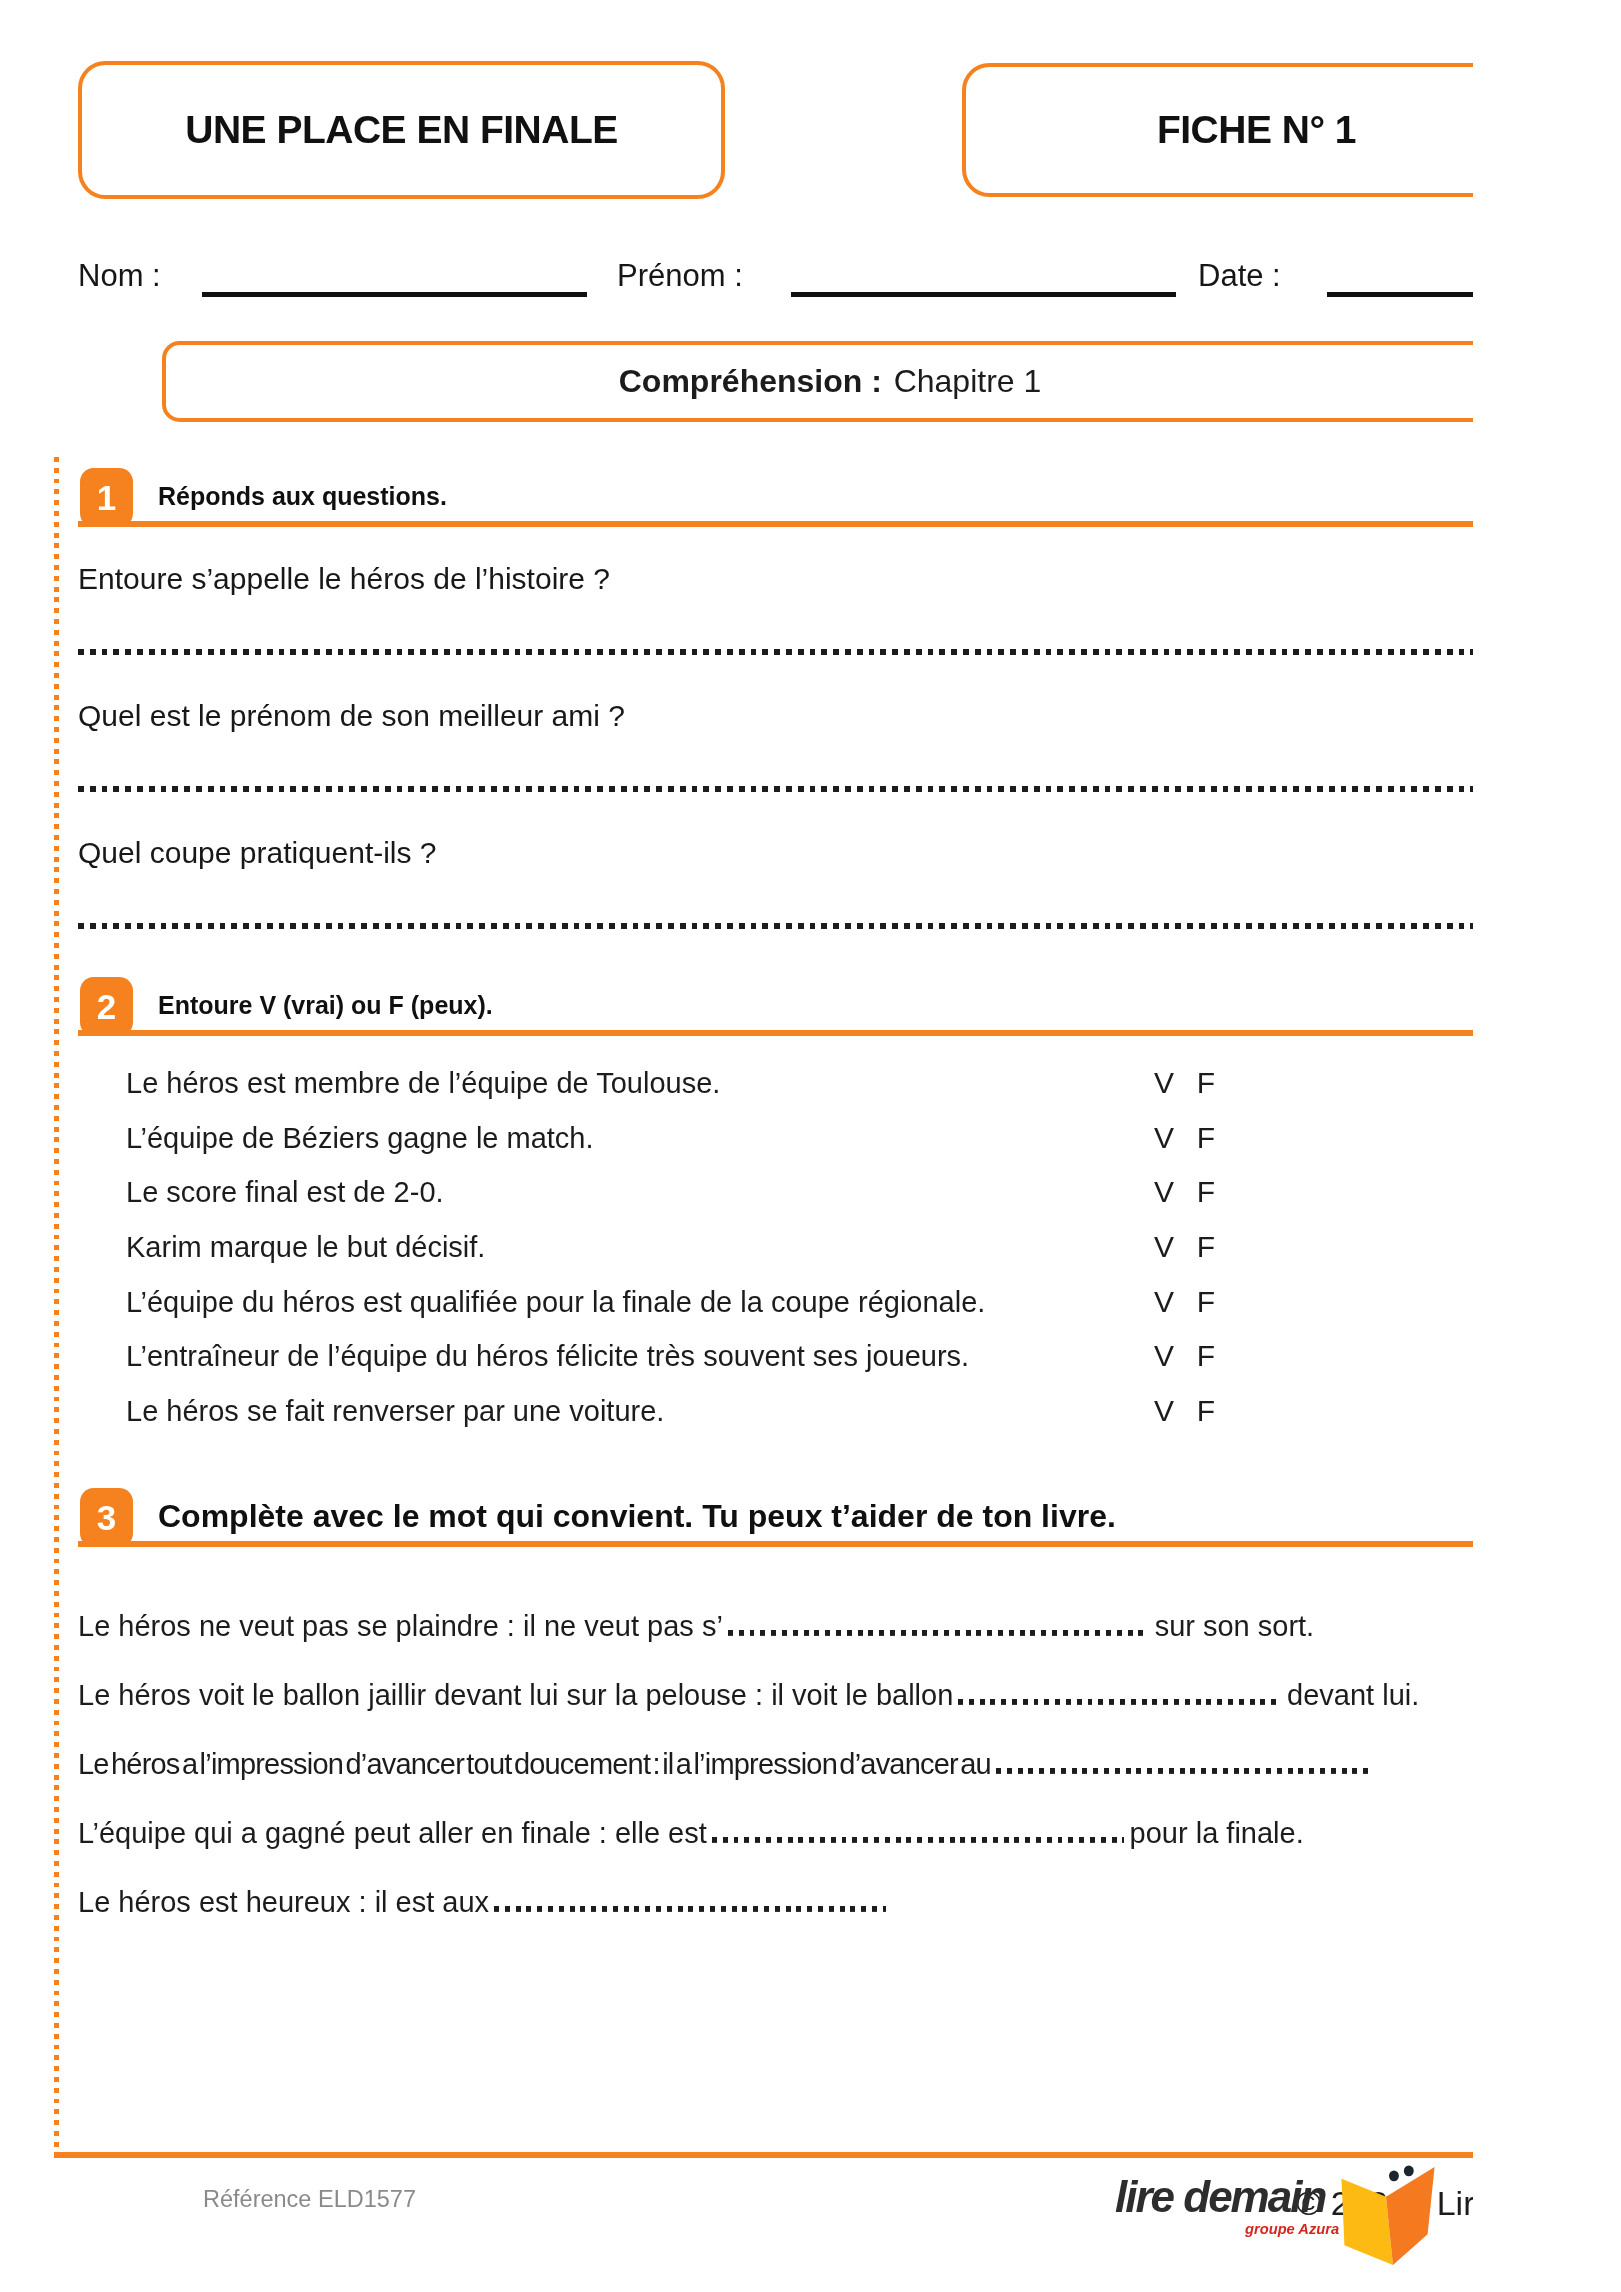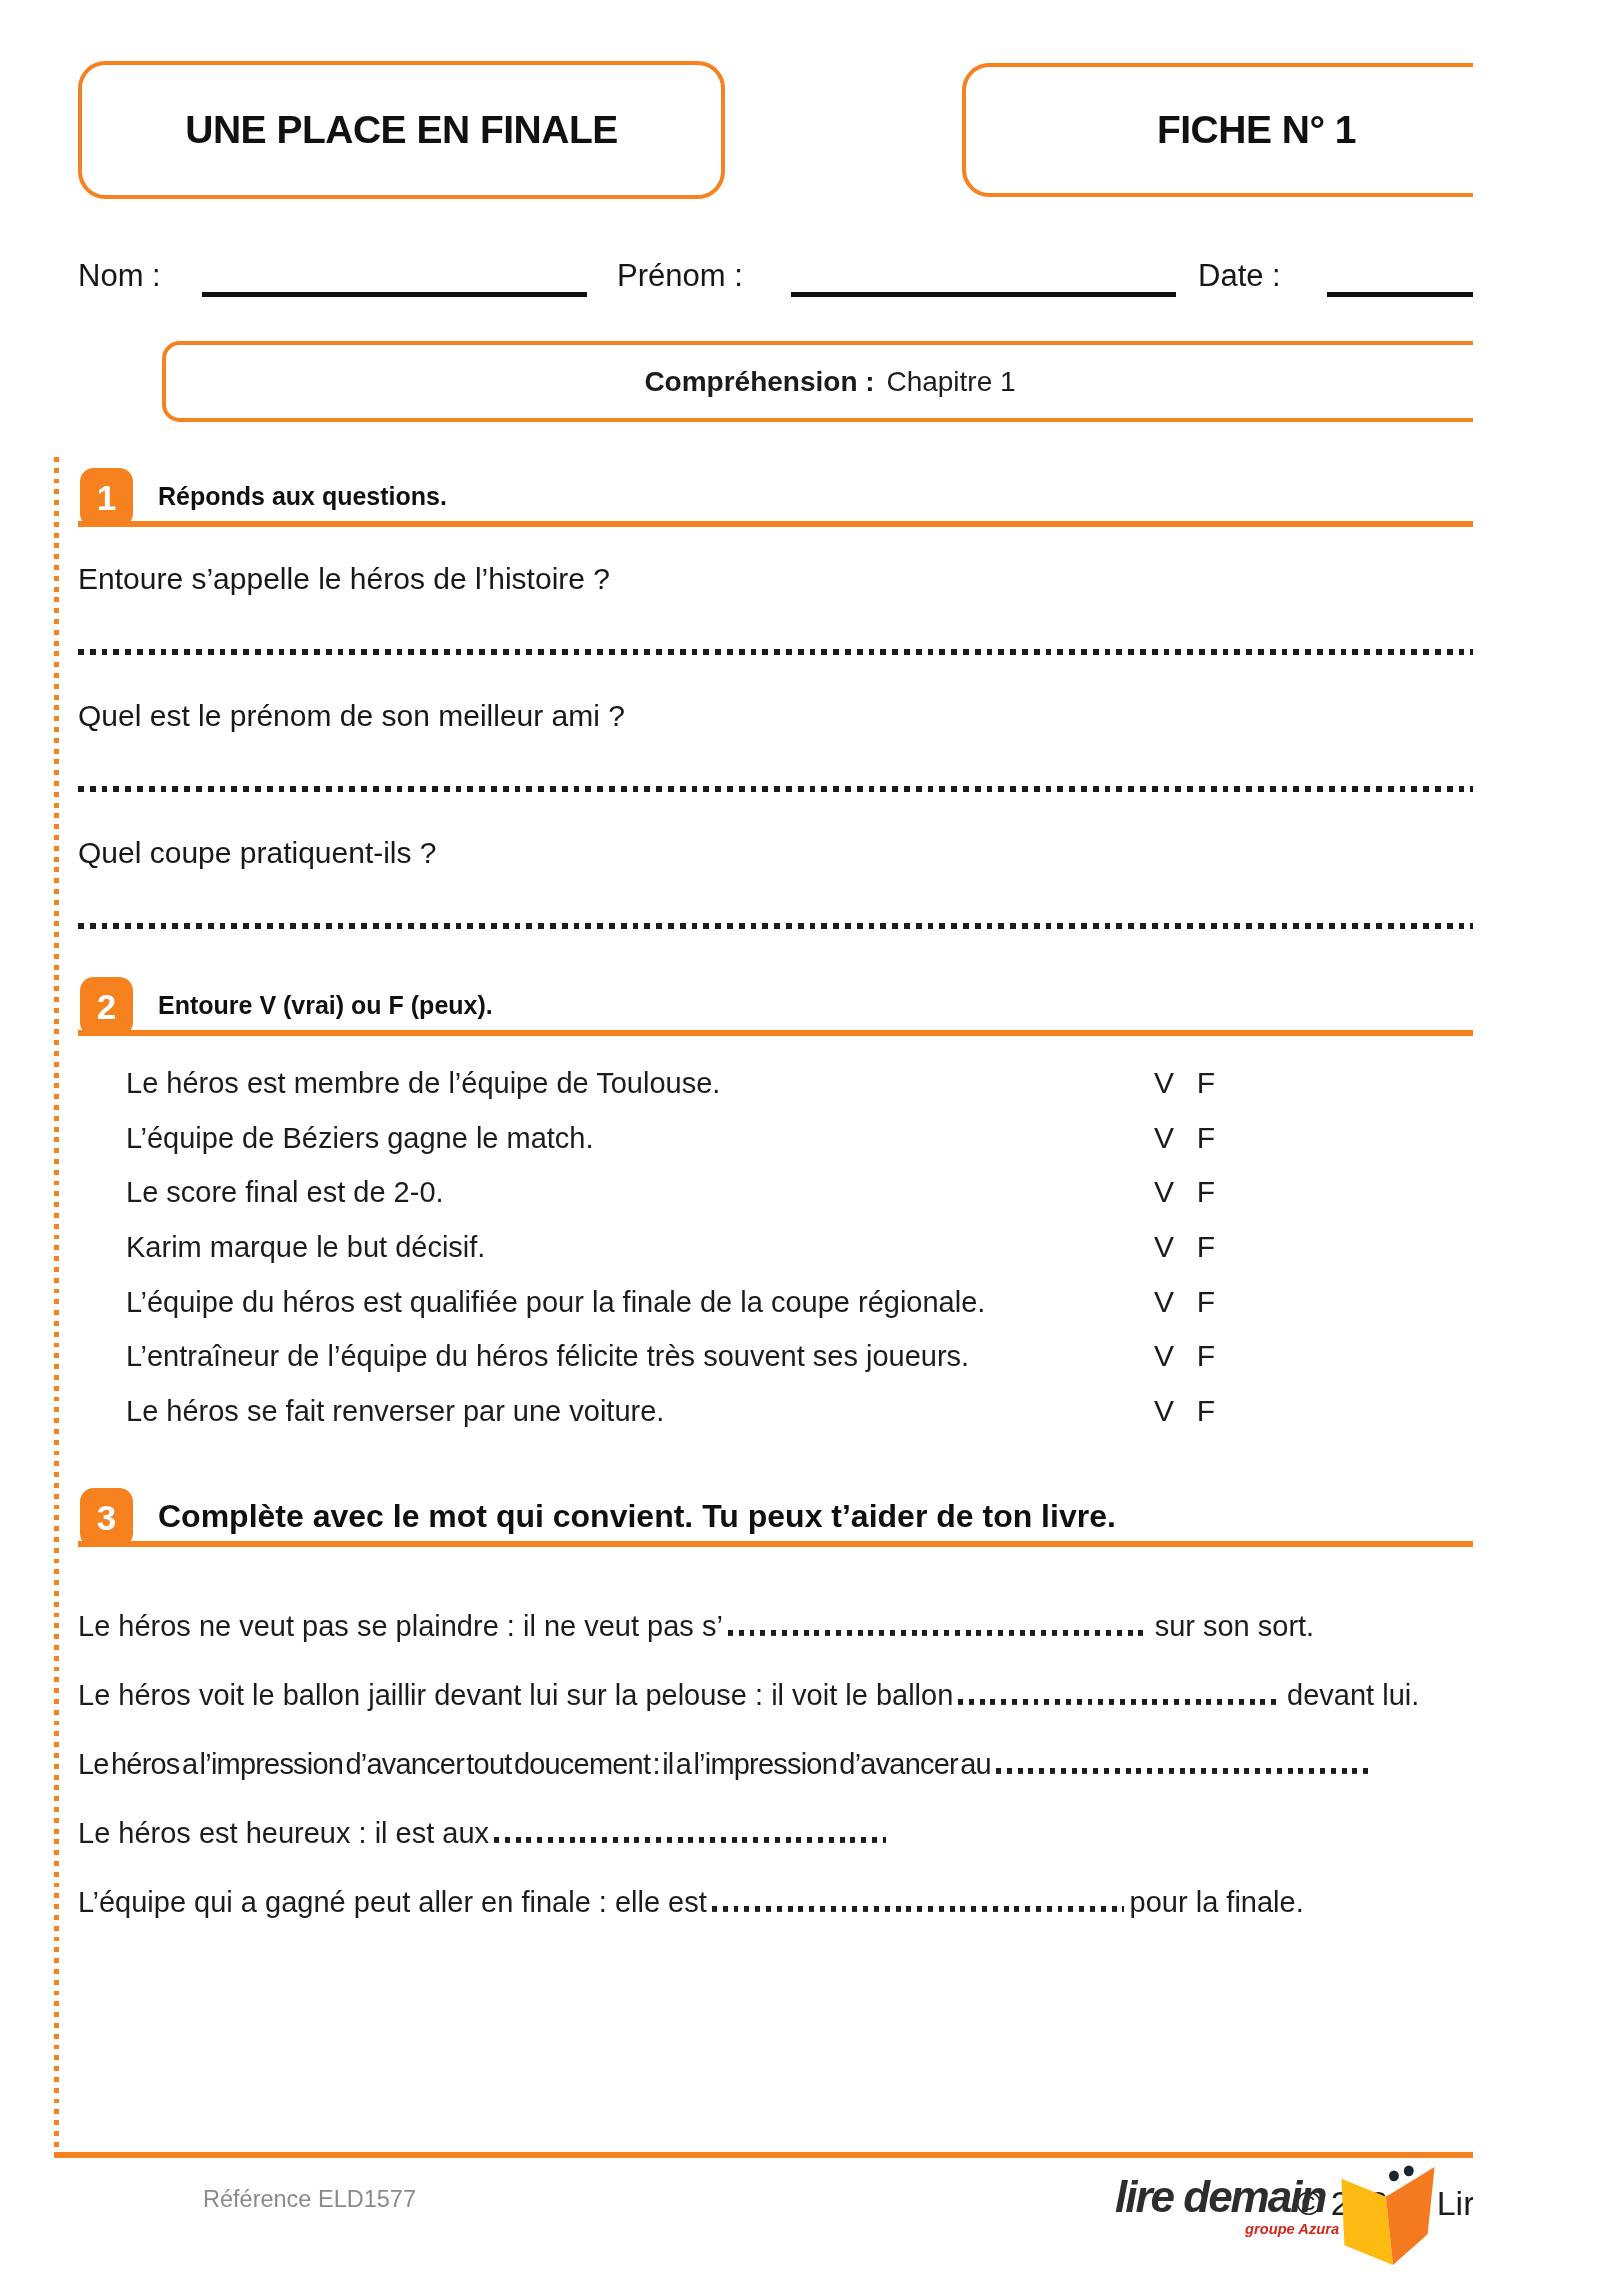--- a/index.html
+++ b/index.html
@@ -23,21 +23,21 @@
   .box-fiche { left:962px; top:63px; width:589px; height:134px; }
 
   
   .id-label { position:absolute; top:258px; font-size:31px; color:#161616; }
   .id-line  { position:absolute; top:292px; height:4.9px; background:#111; }
 
   
   .comp-box {
     position:absolute; left:162px; top:341px; width:1336px; height:81px;
     border:4.9px solid #F5821F; border-radius:17.6px;
-    display:flex; align-items:center; justify-content:center; font-size:28px;
+    display:flex; align-items:center; justify-content:center; font-size:32px;
   }
   .comp-bold { font-weight:bold; }
   .comp-reg  { font-weight:normal; margin-left:11.8px; }
 
   
   .sec-header {
     position:absolute; left:78px; width:1466px; height:59px;
     border-bottom:6.9px solid #F5821F;
   }
   .sec-badge {
@@ -192,24 +192,24 @@
     <div class="fill-row">
       <span>Le héros ne veut pas se plaindre : il ne veut pas s’</span><span class="blank" style="width:421px"></span><span>sur son sort.</span>
     </div>
     <div class="fill-row">
       <span>Le héros voit le ballon jaillir devant lui sur la pelouse : il voit le ballon</span><span class="blank" style="width:323px"></span><span>devant lui.</span>
     </div>
     <div class="fill-row tight">
       <span>Le héros a l’impression d’avancer tout doucement : il a l’impression d’avancer au</span><span class="blank" style="width:372px"></span><span></span>
     </div>
     <div class="fill-row">
+      <span>L’équipe qui a gagné peut aller en finale : elle est</span><span class="blank" style="width:412px"></span><span>pour la finale.</span>
+    </div>
+    <div class="fill-row">
       <span>Le héros est heureux : il est aux</span><span class="blank" style="width:392px"></span><span></span>
-    </div>
-    <div class="fill-row">
-      <span>L’équipe qui a gagné peut aller en finale : elle est</span><span class="blank" style="width:412px"></span><span>pour la finale.</span>
     </div>
   </div>
 
   <div class="footer-line"></div>
   <div class="footer-ref">Référence ELD1577</div>
   <div class="footer-copy">© 2024 - Lire Demain</div>
   <div class="logo-text">lire demain</div>
   <div class="logo-sub">groupe Azura</div>
   <svg class="logo-book" viewBox="0 0 100 105">
     <polygon points="3,17 48,35 55,104 6,84" fill="#FDBA12"></polygon>

